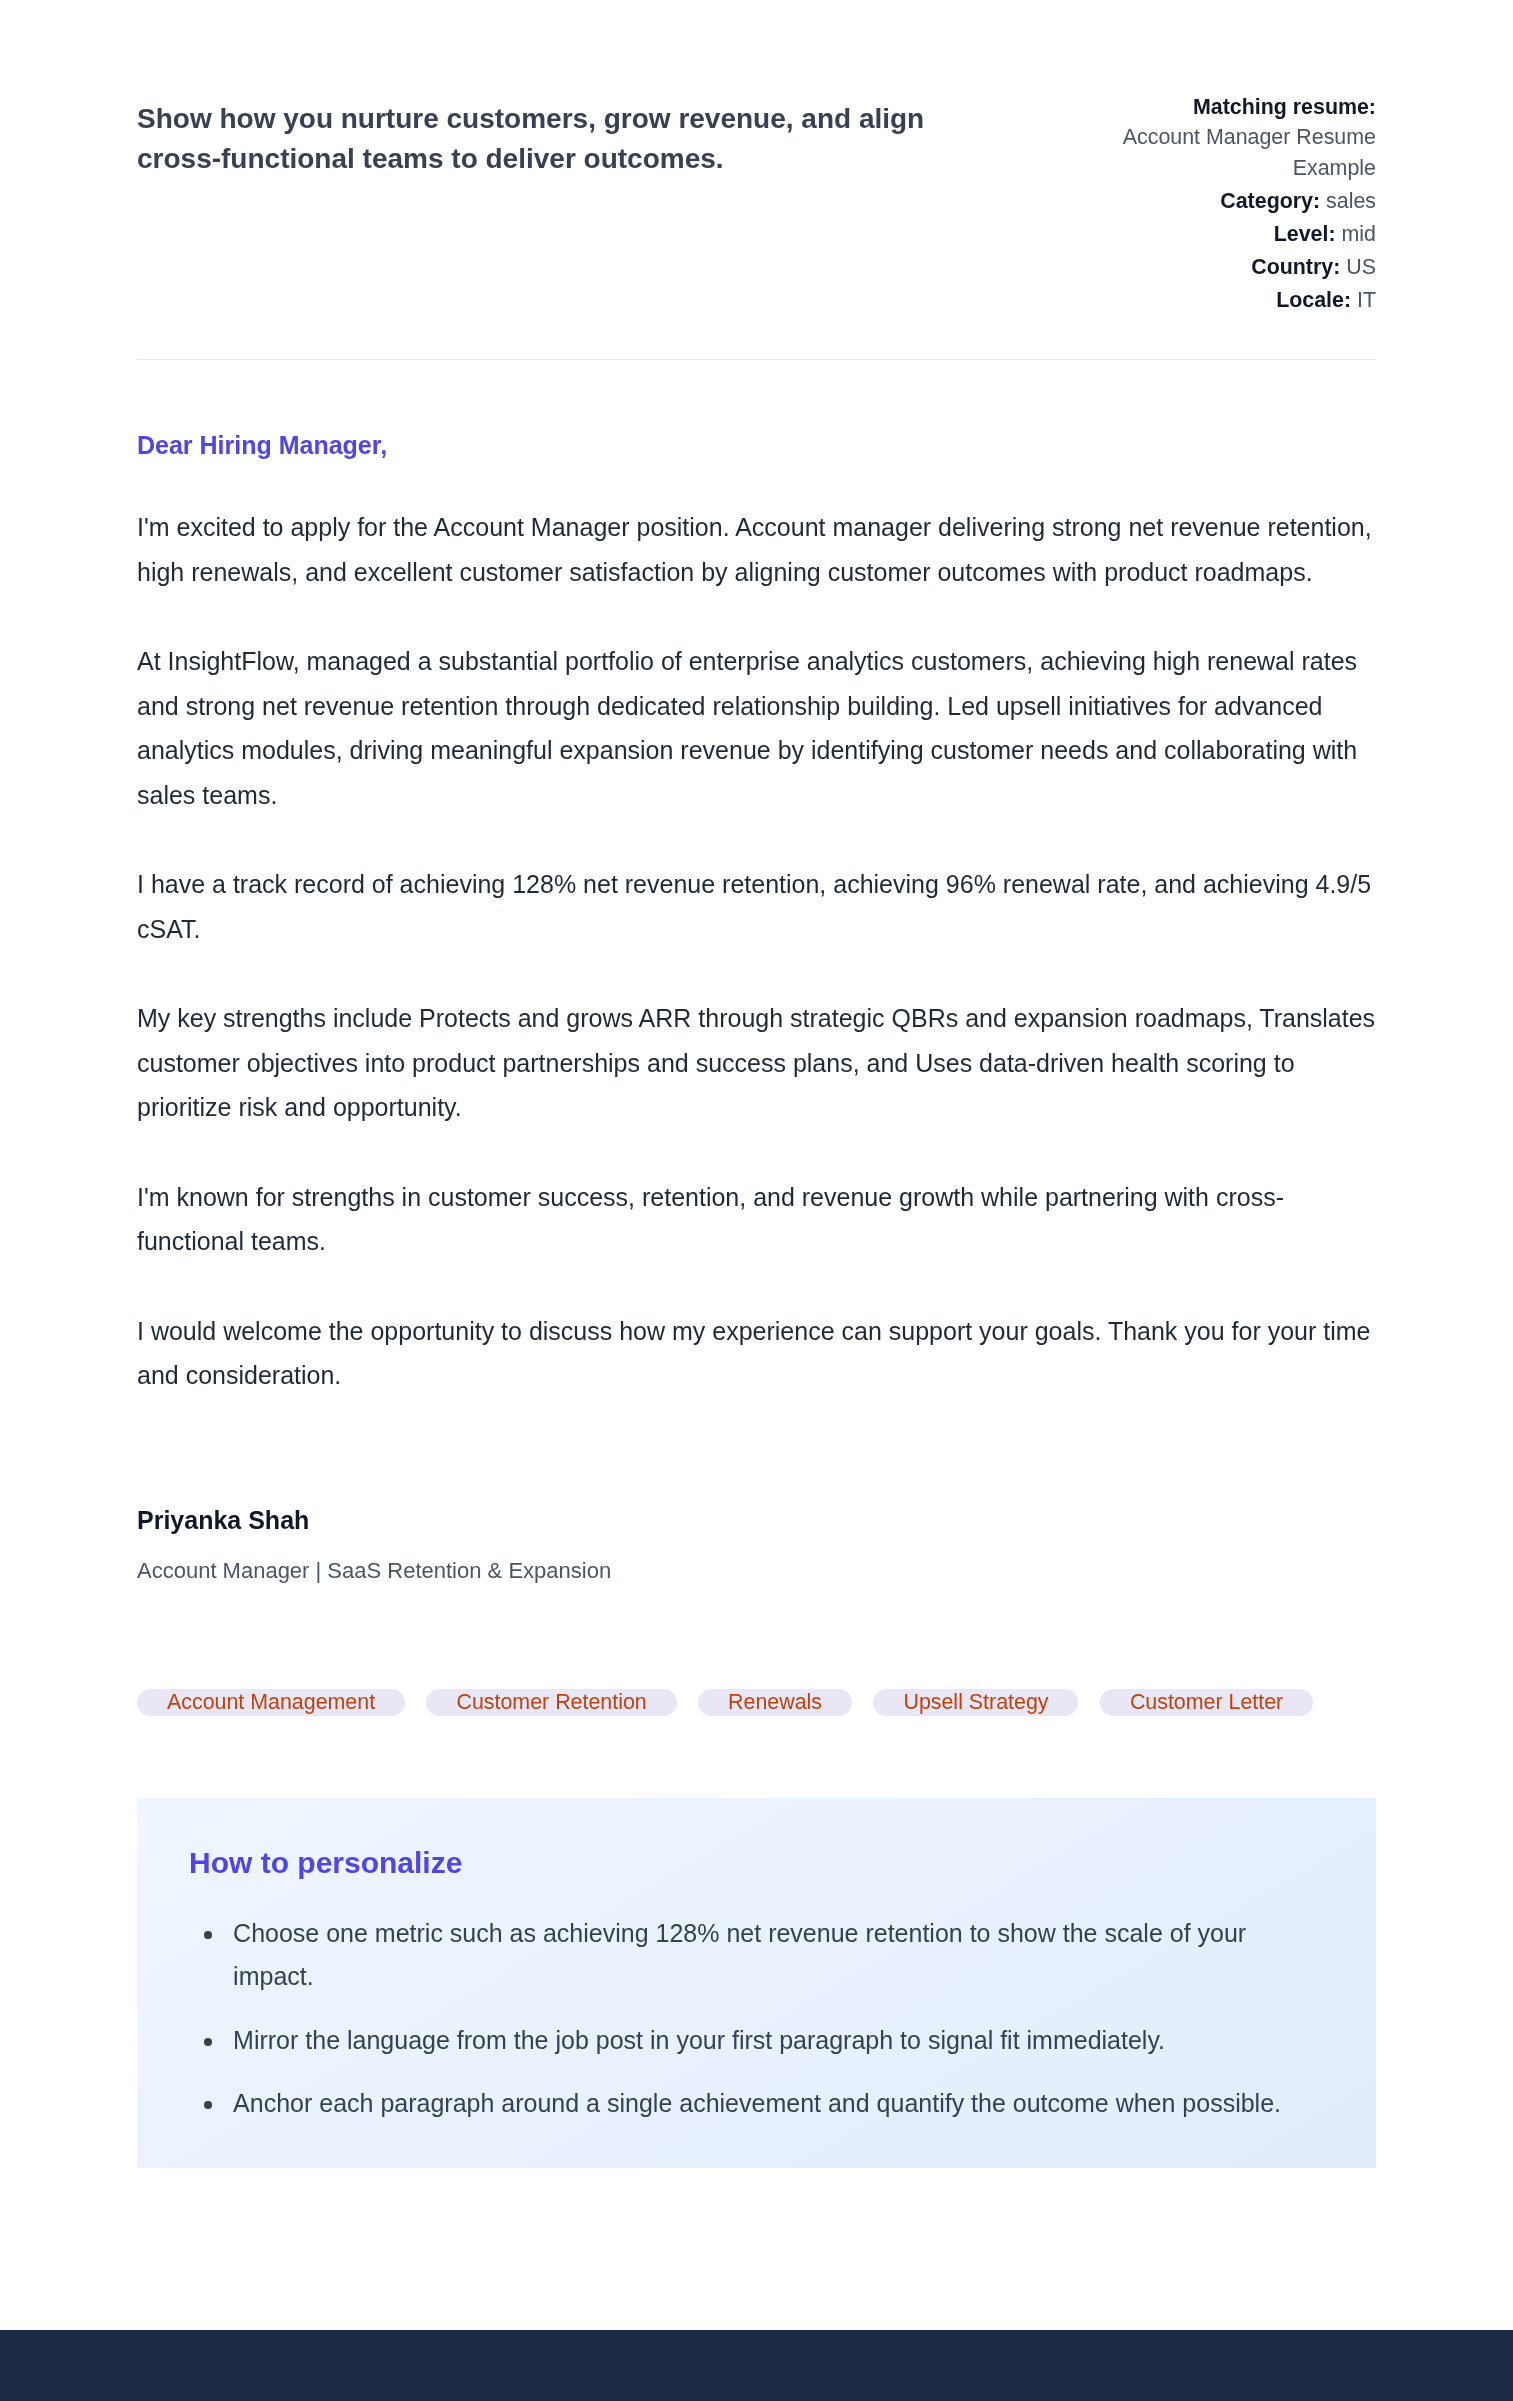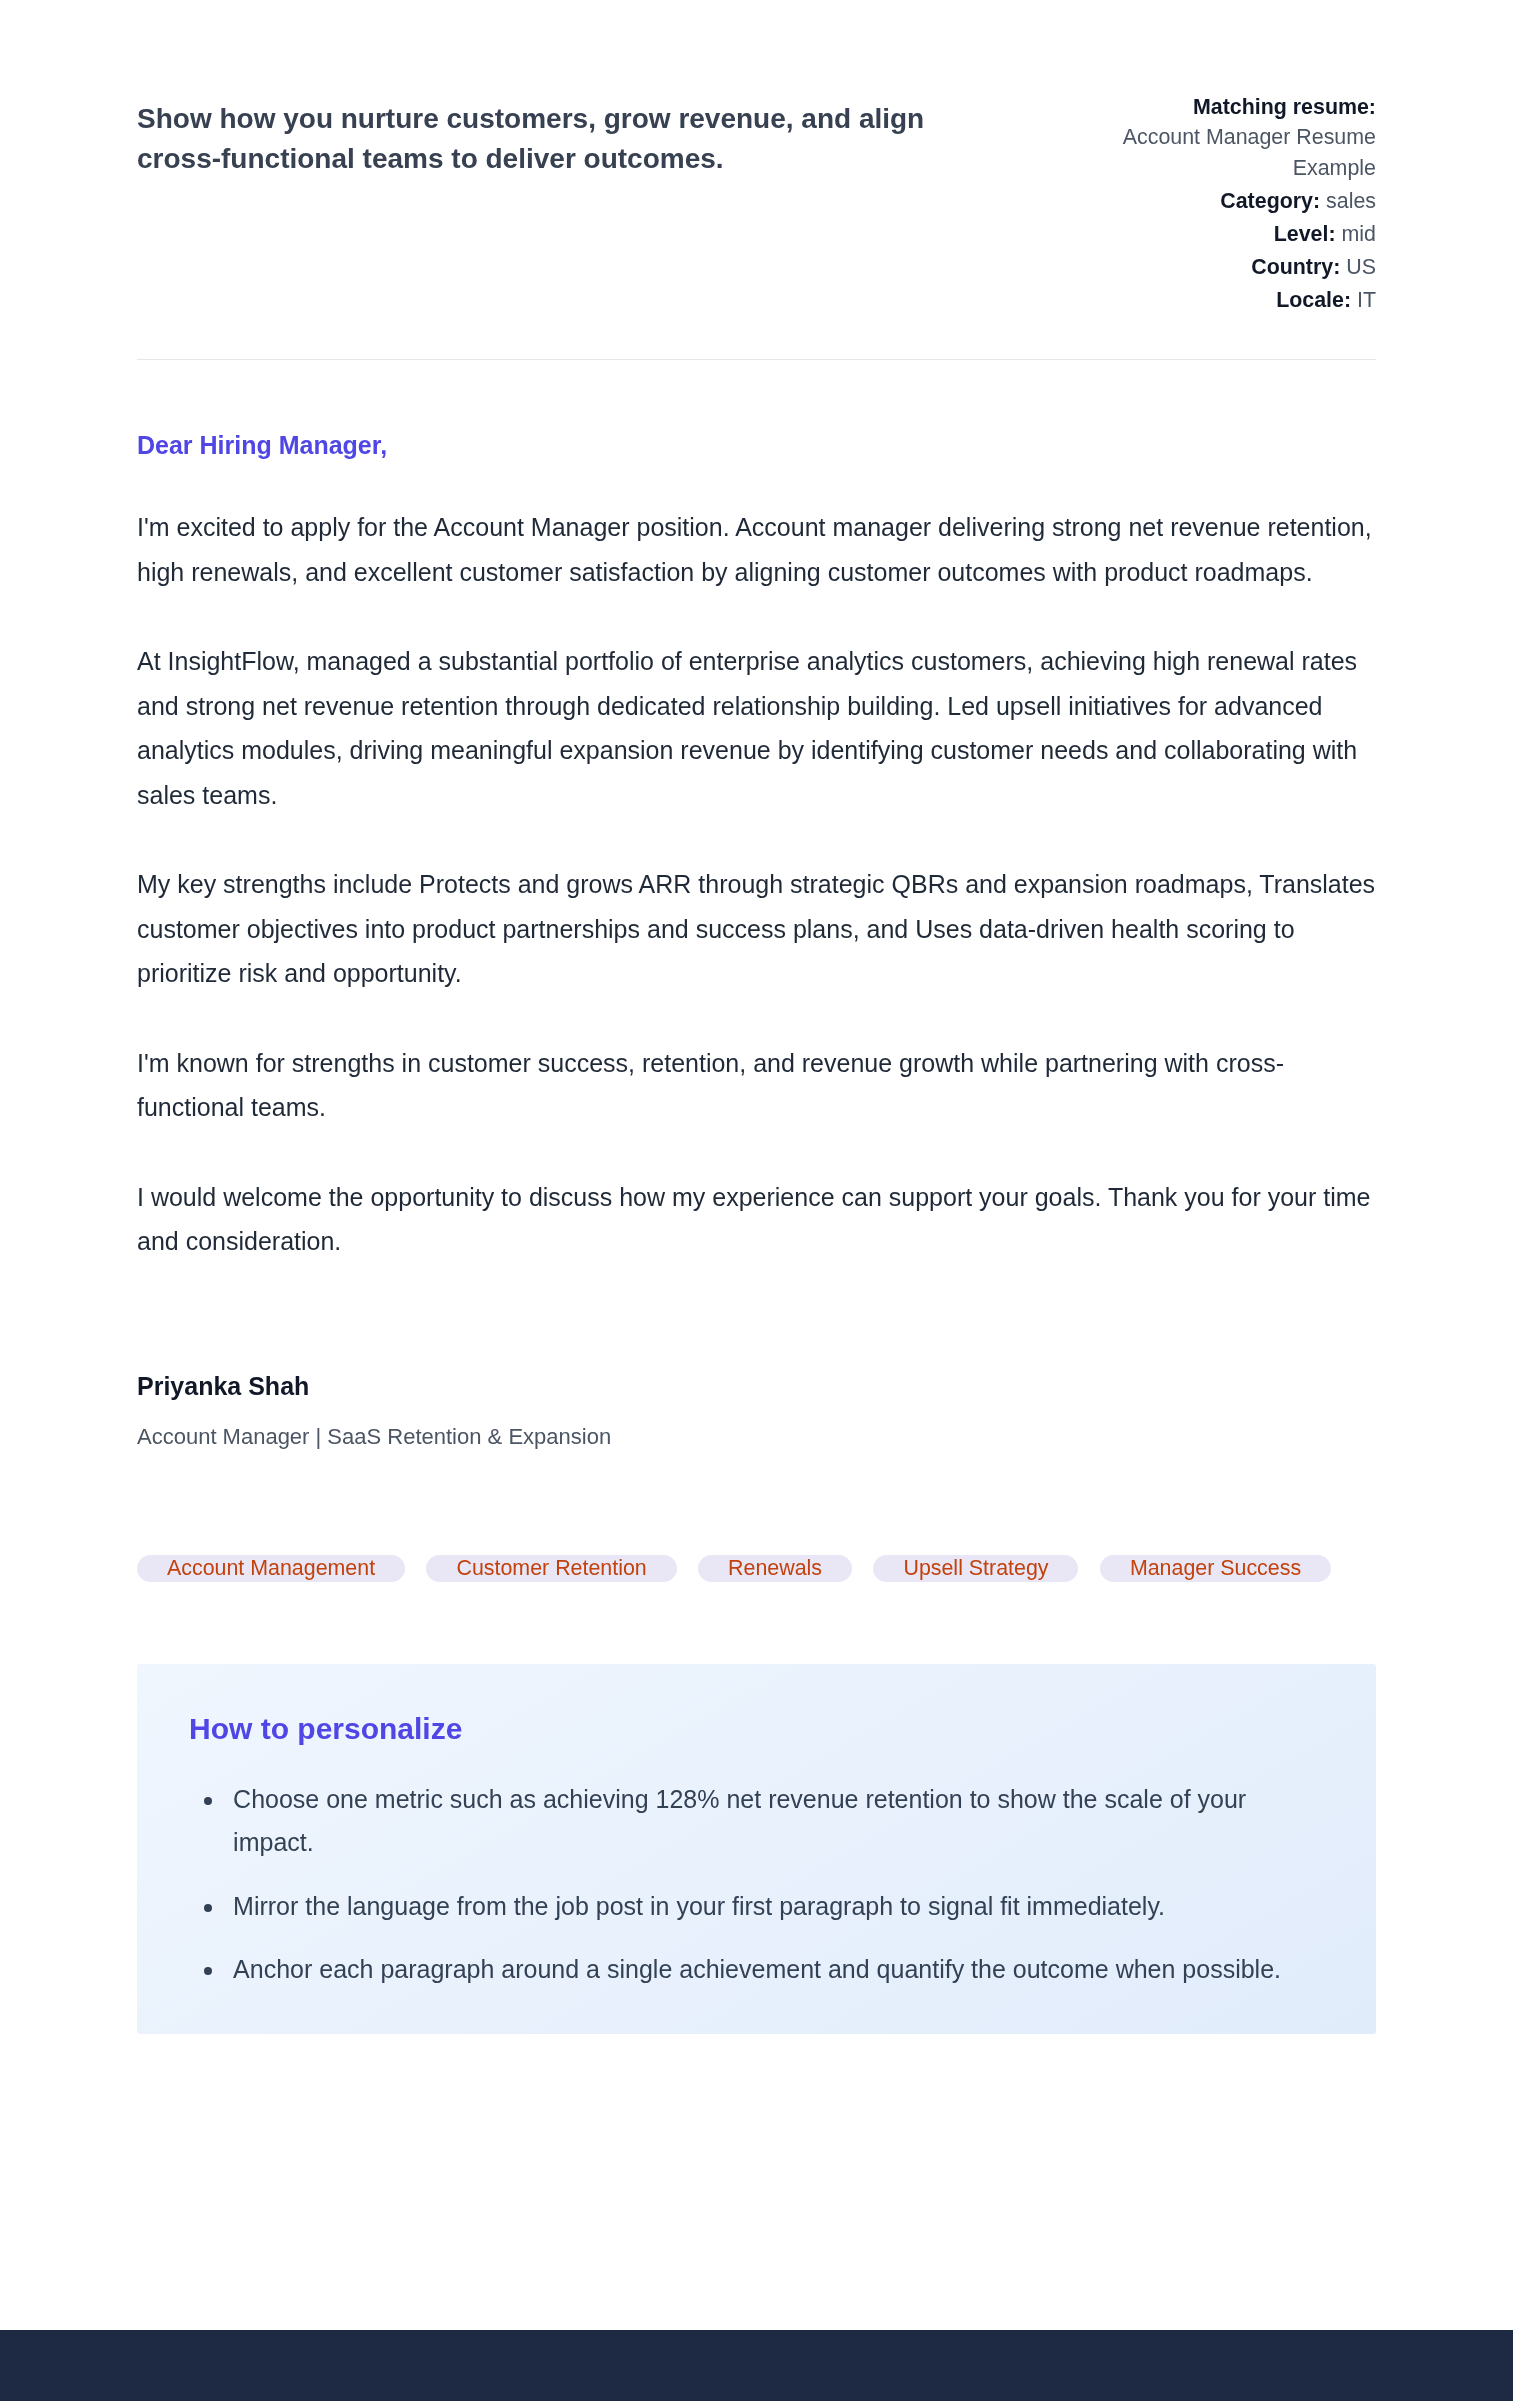--- a/index.html
+++ b/index.html
@@ -138,33 +138,34 @@
       </div>
     </aside>
   </header>
 
   <hr class="divider">
 
   <main class="letter">
     <p class="salutation">Dear Hiring Manager,</p>
     <p class="para">I'm excited to apply for the Account Manager position. Account manager delivering strong net revenue retention, high renewals, and excellent customer satisfaction by aligning customer outcomes with product roadmaps.</p>
     <p class="para">At InsightFlow, managed a substantial portfolio of enterprise analytics customers, achieving high renewal rates and strong net revenue retention through dedicated relationship building. Led upsell initiatives for advanced analytics modules, driving meaningful expansion revenue by identifying customer needs and collaborating with sales teams.</p>
+    <p class="para">I have a track record of achieving 128% net revenue retention, achieving 96% renewal rate, and achieving 4.9/5 cSAT.</p>
     <p class="para">My key strengths include Protects and grows ARR through strategic QBRs and expansion roadmaps, Translates customer objectives into product partnerships and success plans, and Uses data-driven health scoring to prioritize risk and opportunity.</p>
     <p class="para">I'm known for strengths in customer success, retention, and revenue growth while partnering with cross-functional teams.</p>
     <p class="para">I would welcome the opportunity to discuss how my experience can support your goals. Thank you for your time and consideration.</p>
     <p class="sig-name">Priyanka Shah</p>
     <p class="sig-title">Account Manager | SaaS Retention &amp; Expansion</p>
   </main>
 
   <div class="tags">
     <span class="tag">Account Management</span>
     <span class="tag">Customer Retention</span>
     <span class="tag">Renewals</span>
     <span class="tag">Upsell Strategy</span>
-    <span class="tag">Manager Success</span>
+    <span class="tag">Customer Letter</span>
   </div>
 
   <section class="personalize">
     <h2 class="personalize-heading">How to personalize</h2>
     <ul class="personalize-list">
       <li>Choose one metric such as achieving 128% net revenue retention to show the scale of your impact.</li>
       <li>Mirror the language from the job post in your first paragraph to signal fit immediately.</li>
       <li>Anchor each paragraph around a single achievement and quantify the outcome when possible.</li>
     </ul>
   </section>

